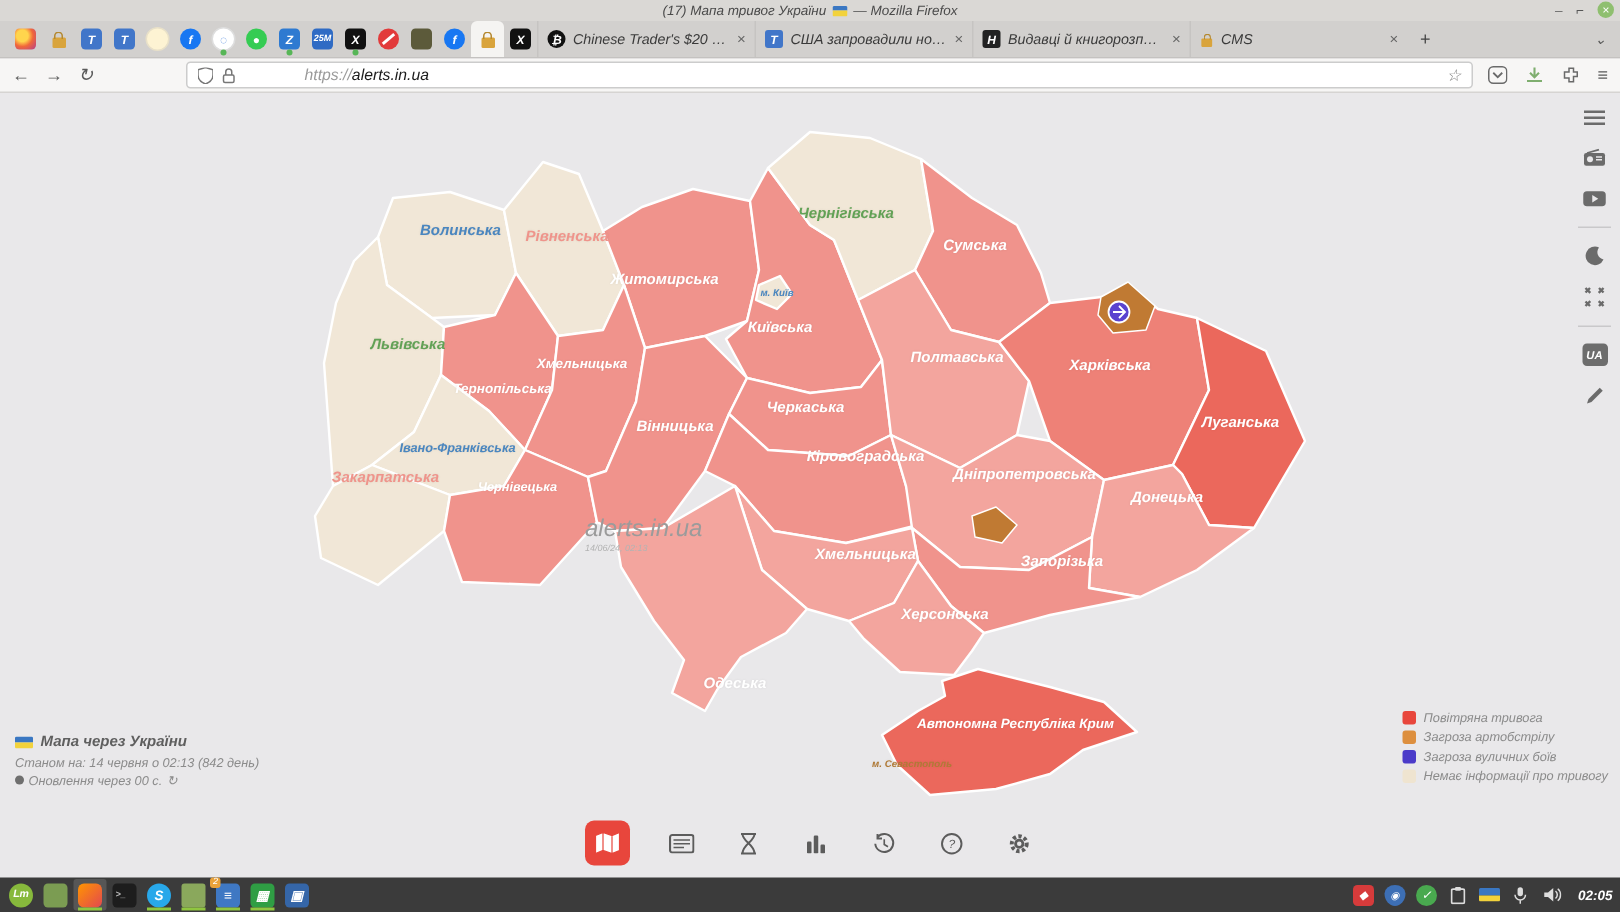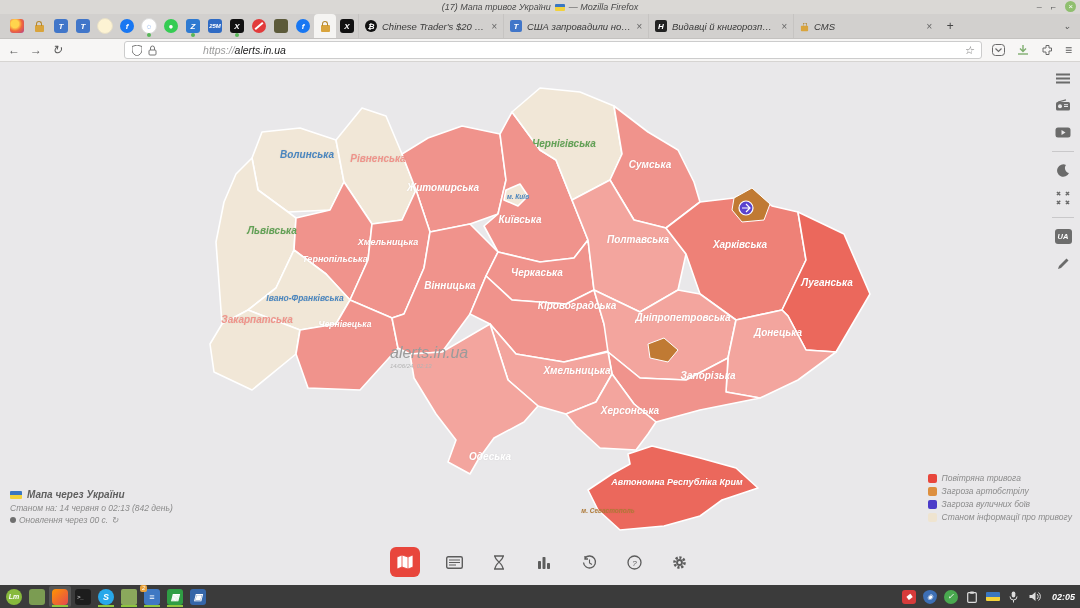--- a/index.html
+++ b/index.html
@@ -374,21 +374,21 @@
       <div class="leg-row">
         <span class="leg-sw" style="background: rgb(221, 143, 62);"></span>
         <span class="leg-tx">Загроза артобстрілу</span>
       </div>
       <div class="leg-row">
         <span class="leg-sw" style="background: rgb(75, 59, 201);"></span>
         <span class="leg-tx">Загроза вуличних боїв</span>
       </div>
       <div class="leg-row">
         <span class="leg-sw" style="background: rgb(239, 228, 208);"></span>
-        <span class="leg-tx">Станом інформації про тривогу</span>
+        <span class="leg-tx">Немає інформації про тривогу</span>
       </div>
     </div>
 
     <div class="toolbar">
       <span class="tb mapbtn" style="background: rgb(232, 70, 60);">
         <svg width="18" height="16" viewBox="0 0 18 16">
             <path d="M1 3 L6 1 L12 3 L17 1 V13 L12 15 L6 13 L1 15 Z M6 1 V13 M12 3 V15" fill="#fff" stroke="#e8463c" stroke-width="0.8"></path>
           </svg>
       </span>
       <span class="tb">

